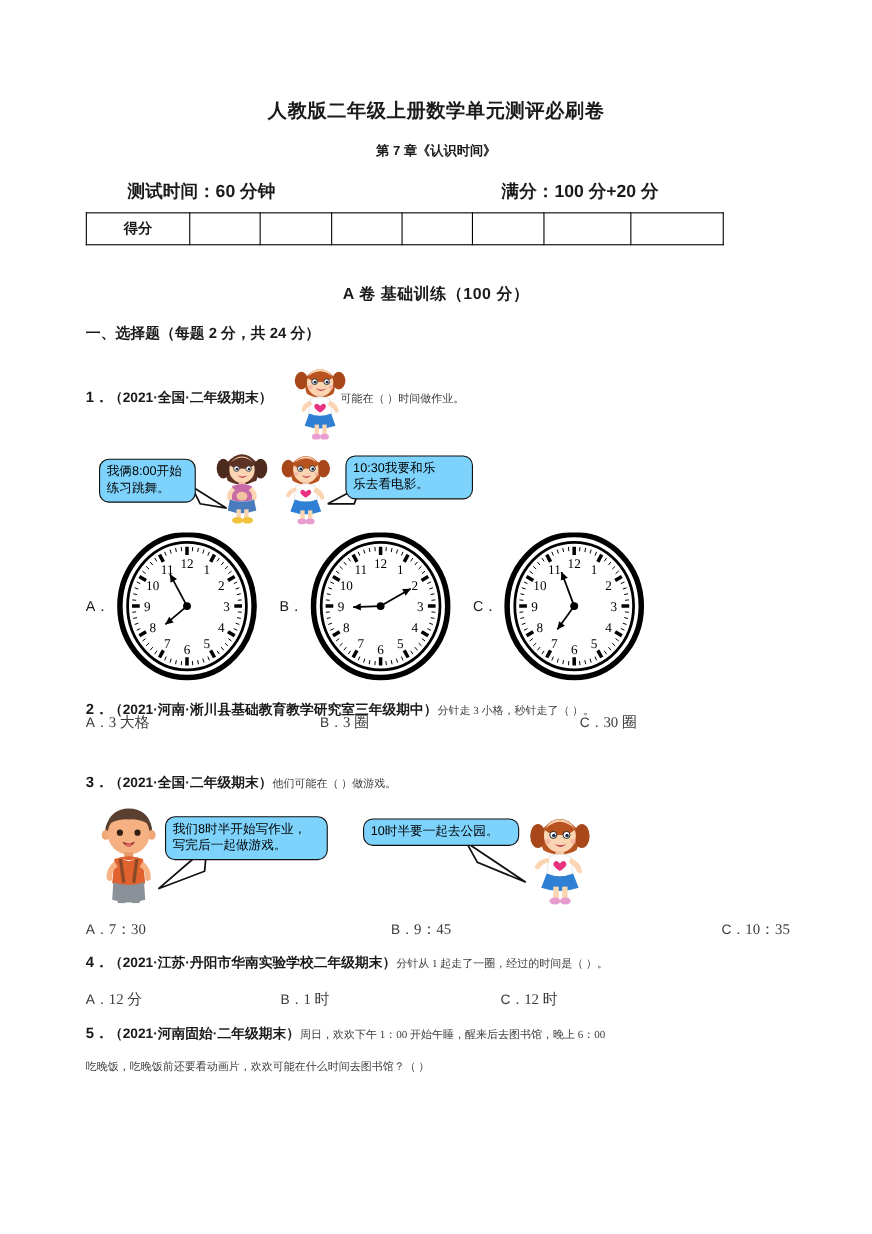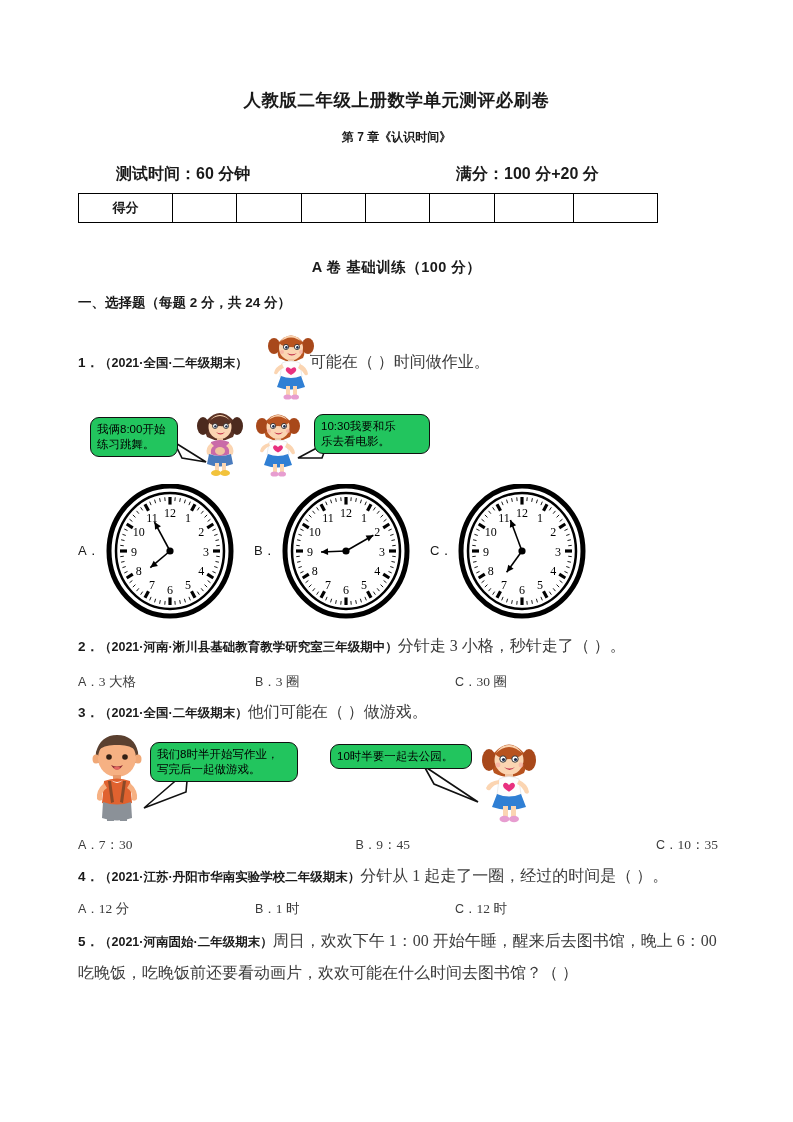--- a/index.html
+++ b/index.html
@@ -95,21 +95,21 @@
     font-weight: bold;
     font-size: 13.5px;
   }
   .q-src {
     font-family: "Liberation Sans", sans-serif;
     font-weight: bold;
     font-size: 12.5px;
   }
   .q-body {
     font-family: "Liberation Serif", serif;
-    font-size: 16px;
+    font-size: 10px;
     color: #3c3c3c;
   }
   .opts {
     display: flex;
     font-family: "Liberation Serif", serif;
     font-size: 13.5px;
     color: #3c3c3c;
   }
   .opt-a { width: 177px; }
   .opt-b { width: 200px; }
@@ -117,21 +117,21 @@
   .opt-lbl {
     font-family: "Liberation Sans", sans-serif;
     font-size: 12.5px;
   }
 
   
   .bubble {
     position: absolute;
     border: 1.6px solid #111;
     border-radius: 9px;
-    background: #22c55e;
+    background: #7dd3fc;
     font-family: "Liberation Sans", sans-serif;
     font-size: 11.5px;
     line-height: 1.32;
     padding: 4px 6px 4px 6px;
     color: #000;
     white-space: pre-line;
     z-index: 4;
   }
   .tail { position: absolute; z-index: 3; }
 
@@ -550,21 +550,21 @@
             <polygon points="52.38719560410672,35.957884549103966 58.161866863545185,41.174509113457376 51.857016652491026,43.721833948685585" fill="#000"></polygon>
           </g>
         <circle cx="64" cy="67" r="3.6" fill="#000"></circle>
       </svg>
     </div>
   </div>
 
   <div class="blk" style="top:636px;">
     <span class="q-num">2．</span><span class="q-src">（2021·河南·淅川县基础教育教学研究室三年级期中）</span><span class="q-body">分针走 3 小格，秒针走了（    ）。</span>
   </div>
-  <div class="blk opts" style="top:673px;">
+  <div class="blk opts" style="top:648px;gap:36px;">
     <div class="opt-a">
       <span class="opt-lbl">A．</span><span>3 大格</span>
     </div>
     <div class="opt-b">
       <span class="opt-lbl">B．</span><span>3 圈</span>
     </div>
     <div class="opt-c">
       <span class="opt-lbl">C．</span><span>30 圈</span>
     </div>
   </div>

